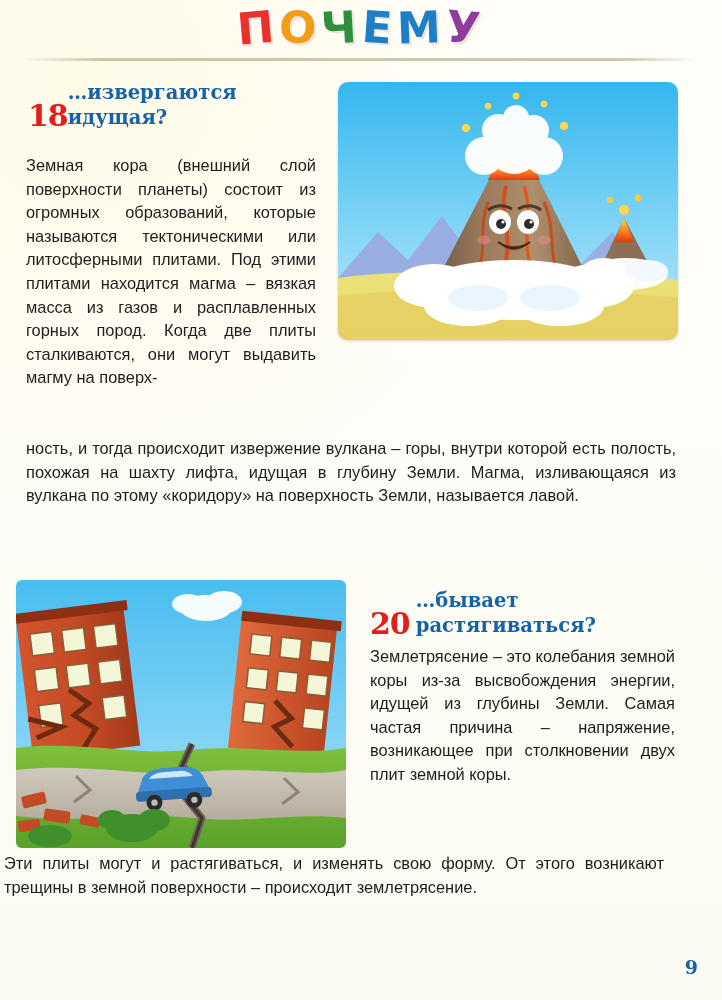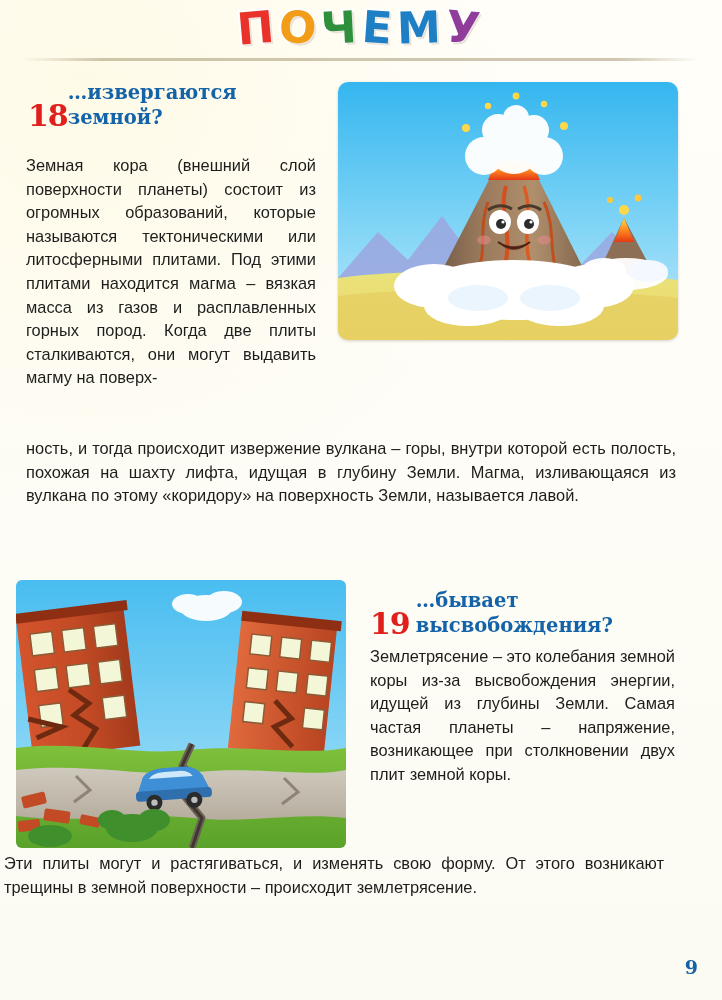--- a/index.html
+++ b/index.html
@@ -177,21 +177,21 @@
     <div class="title-word">
       <span>П</span><span>О</span><span>Ч</span><span>Е</span><span>М</span><span>У</span>
     </div>
     <div class="header-rule"></div>
   </div>
 
   <div class="q-head" id="sec18-head">
     <div class="q-num">18</div>
     <div class="q-text">
       <div>…извергаются</div>
-      <div>земной?</div>
+      <div>идущая?</div>
     </div>
   </div>
 
   <div class="illus" id="volcano-illus">
     <svg width="340" height="258" viewBox="0 0 340 258">
       <defs>
         <linearGradient id="sky" x1="0" y1="0" x2="0" y2="1">
           <stop offset="0%" stop-color="#35b6ef"></stop>
           <stop offset="55%" stop-color="#7fd4f6"></stop>
           <stop offset="100%" stop-color="#bfe9fb"></stop>
@@ -282,24 +282,24 @@
         <ellipse cx="140" cy="216" rx="30" ry="13"></ellipse>
         <ellipse cx="212" cy="216" rx="30" ry="13"></ellipse>
       </g>
     </svg>
   </div>
 
   <div class="body-text" id="sec18-full">ность, и тогда происходит извержение вулкана – горы, внутри которой есть полость, похожая на шахту лифта, идущая в глубину Земли. Магма, изливающаяся из вулкана по этому «коридору» на поверхность Земли, называется лавой.</div>
   <div class="body-text" id="sec18-col">Земная кора (внешний слой поверхности планеты) состоит из огромных образований, которые называются тектоническими или литосферными плитами. Под этими плитами находится магма – вязкая масса из газов и расплавленных горных пород. Когда две плиты сталкиваются, они могут выдавить магму на поверх-</div>
 
   <div class="q-head" id="sec19-head">
-    <div class="q-num">19</div>
+    <div class="q-num">20</div>
     <div class="q-text">
       <div>…бывает</div>
-      <div>высвобождения?</div>
+      <div>растягиваться?</div>
     </div>
   </div>
 
   <div class="illus" id="quake-illus">
     <svg width="330" height="268" viewBox="0 0 330 268">
       <defs>
         <linearGradient id="qsky" x1="0" y1="0" x2="0" y2="1">
           <stop offset="0%" stop-color="#49bdf0"></stop>
           <stop offset="100%" stop-color="#a9e2f8"></stop>
         </linearGradient>
@@ -389,17 +389,17 @@
       </g>
       <g fill="#3f8f2c">
         <ellipse cx="116" cy="248" rx="26" ry="14"></ellipse>
         <ellipse cx="138" cy="240" rx="16" ry="11"></ellipse>
         <ellipse cx="96" cy="240" rx="14" ry="10"></ellipse>
         <ellipse cx="34" cy="256" rx="22" ry="11"></ellipse>
       </g>
     </svg>
   </div>
 
-  <div class="body-text" id="sec19-col">Землетрясение – это колебания земной коры из-за высвобождения энергии, идущей из глубины Земли. Самая частая планеты – напряжение, возникающее при столкновении двух плит земной коры.</div>
+  <div class="body-text" id="sec19-col">Землетрясение – это колебания земной коры из-за высвобождения энергии, идущей из глубины Земли. Самая частая причина – напряжение, возникающее при столкновении двух плит земной коры.</div>
   <div class="body-text" id="sec19-full">Эти плиты могут и растягиваться, и изменять свою форму. От этого возникают трещины в земной поверхности – происходит землетрясение.</div>
 
   <div class="page-num">9</div>
 </div>
 
 </body></html>

